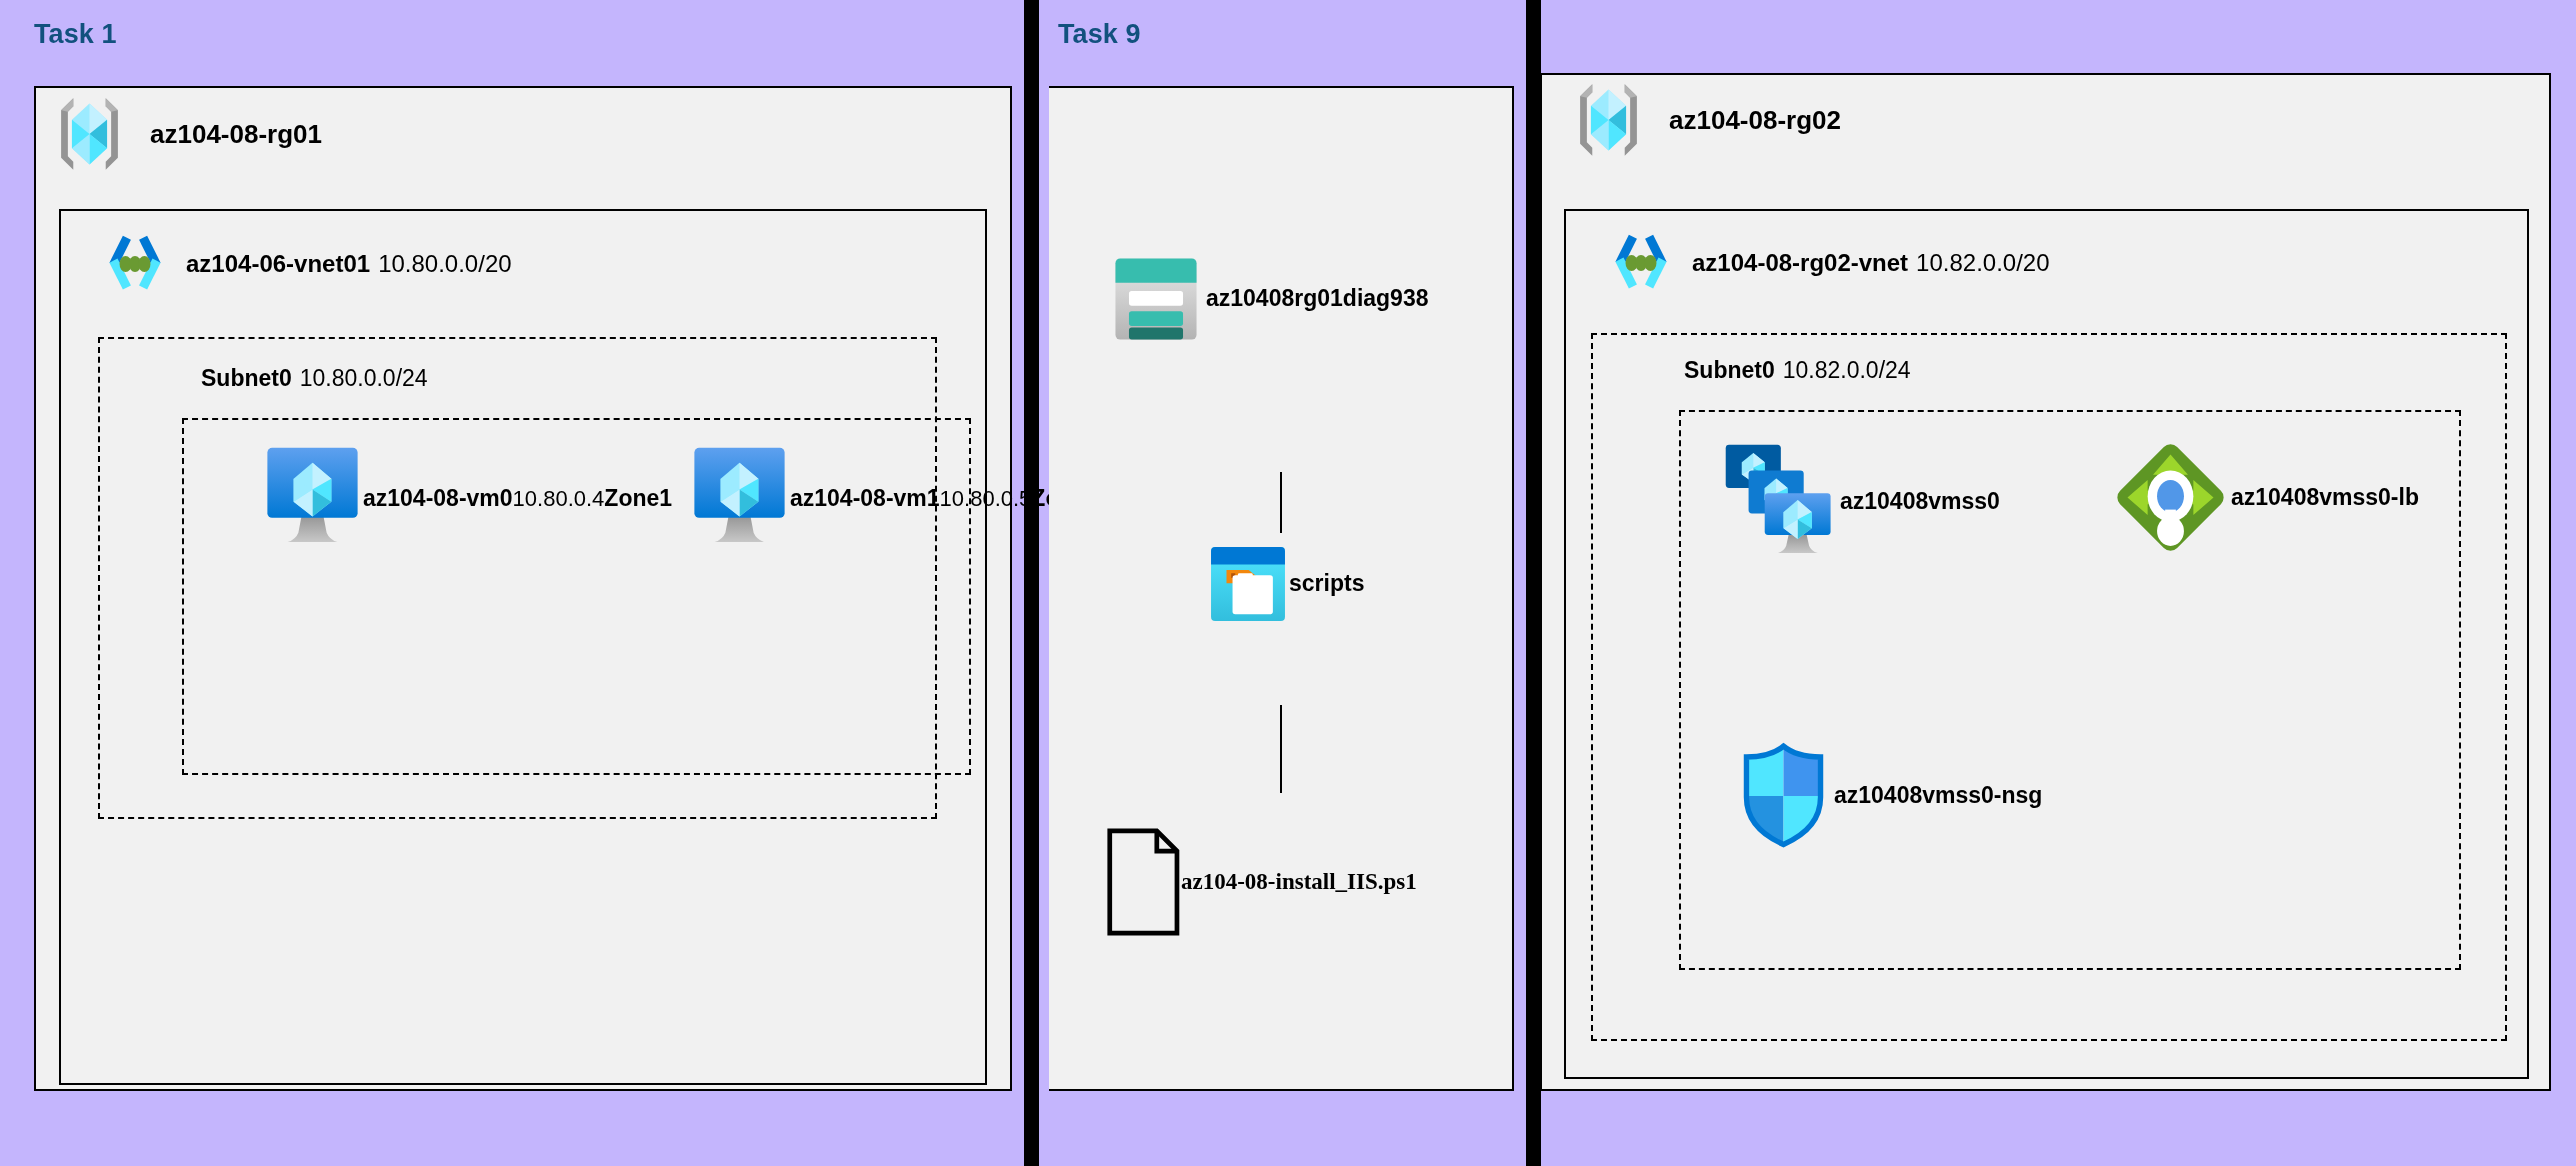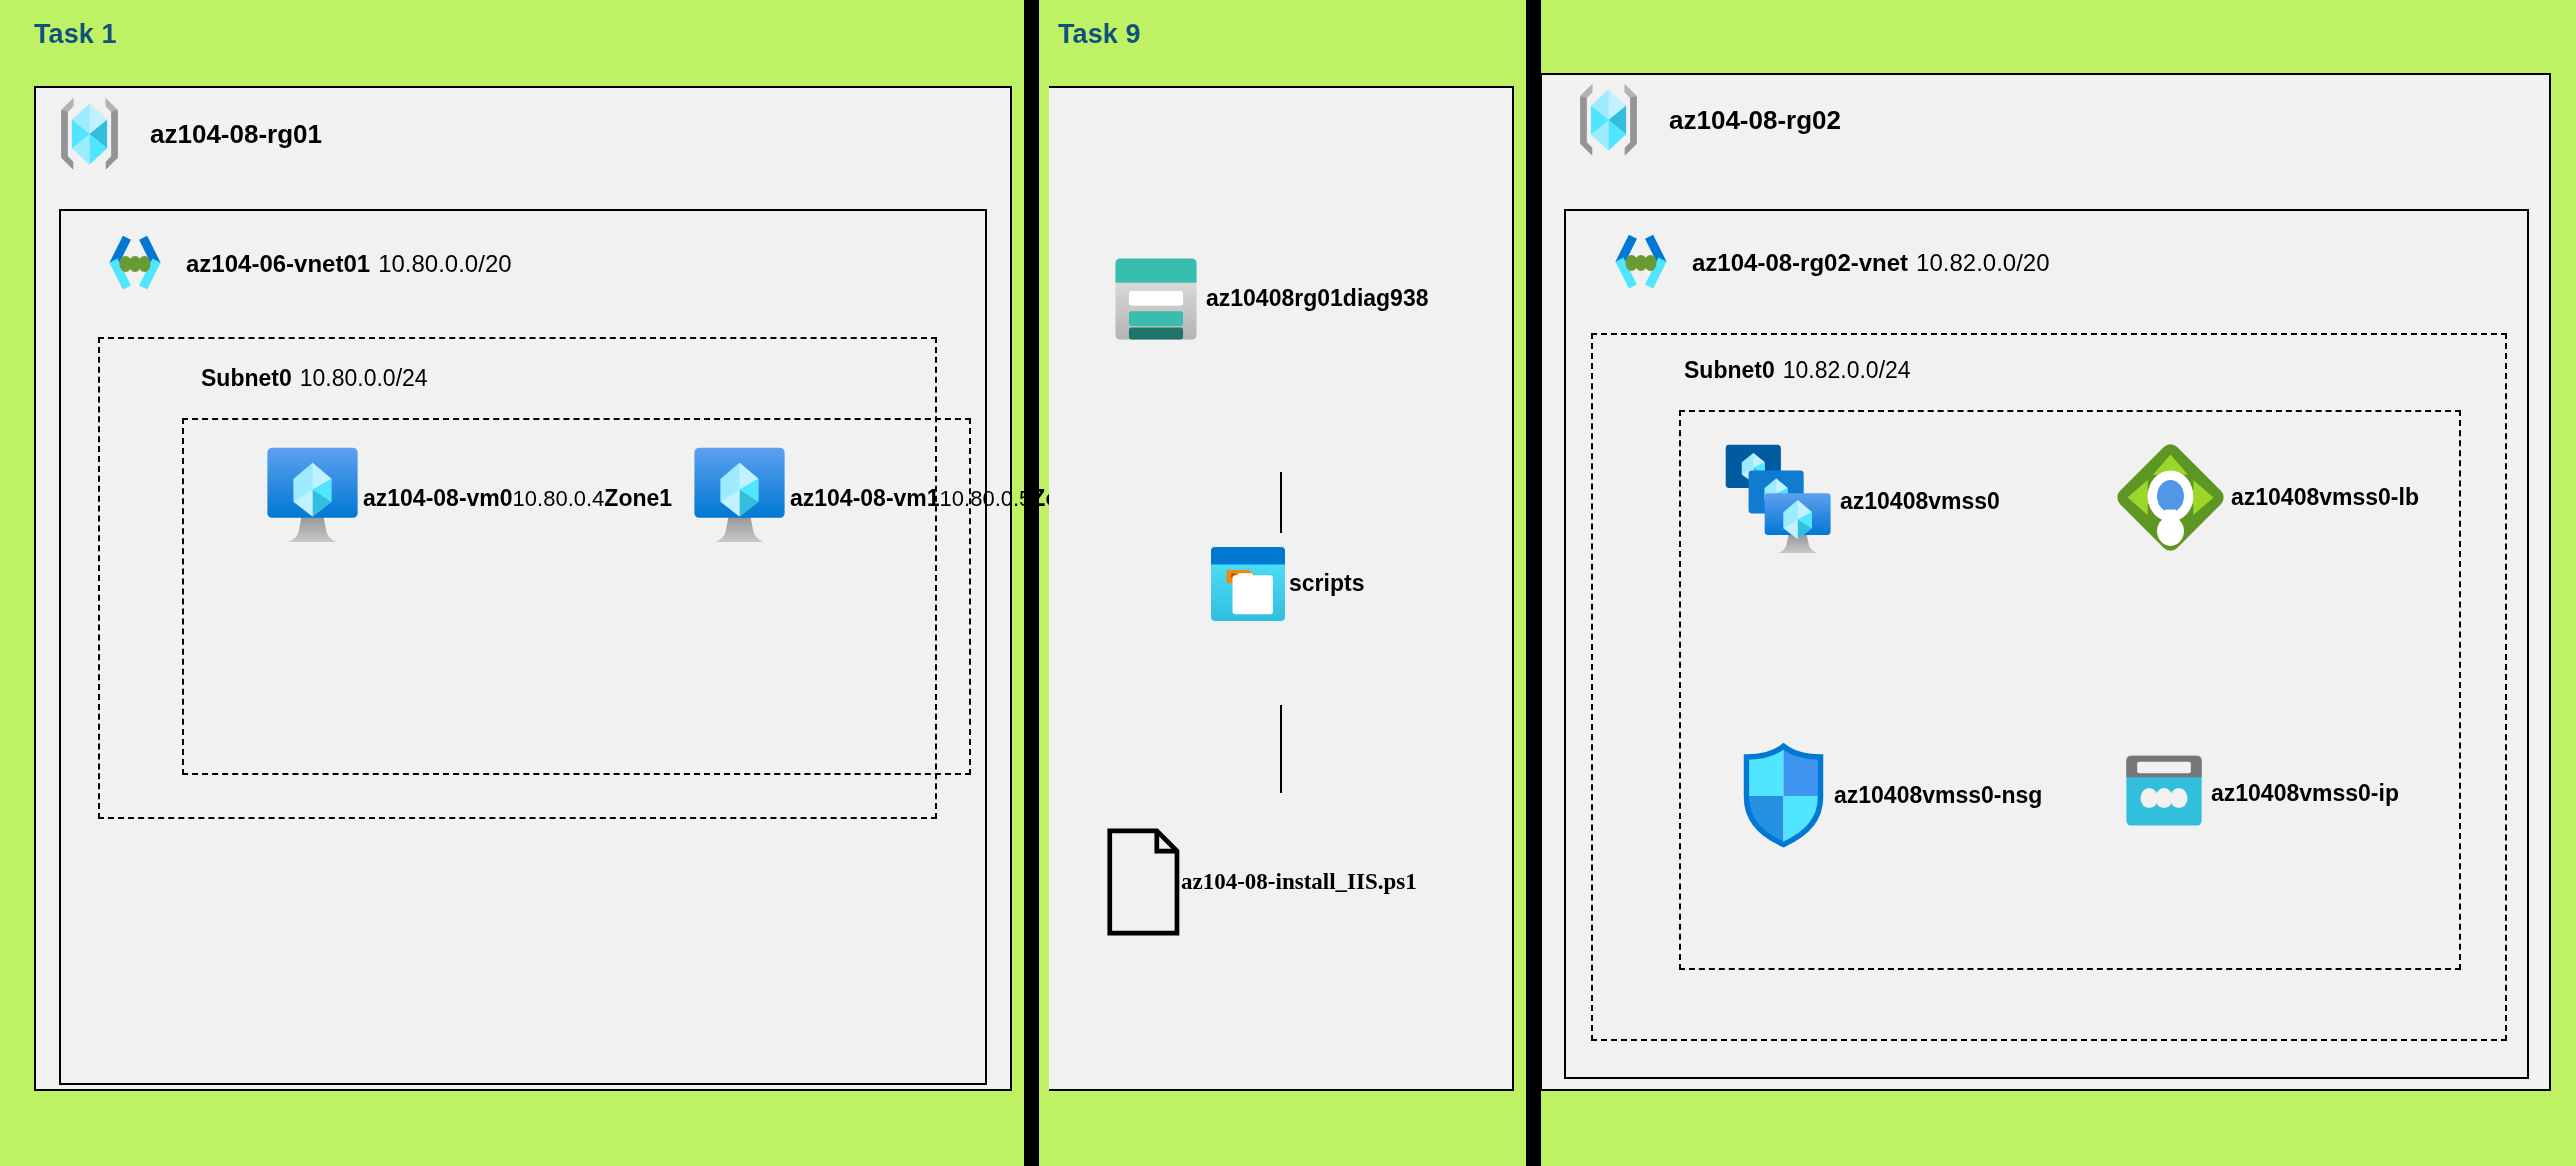--- a/index.html
+++ b/index.html
@@ -8,21 +8,21 @@
     width: 2576px;
     height: 1166px;
     background: #f1f1f1;
     font-family: "Liberation Sans", sans-serif;
   }
 
   #canvas {
     position: relative;
     width: 2576px;
     height: 1166px;
-    background: #bef264;
+    background: #c4b5fd;
     overflow: hidden;
   }
 
   
   .divider {
     position: absolute;
     top: 0;
     width: 15px;
     height: 1166px;
     background: #000000;
@@ -451,29 +451,15 @@
           <rect x="20" y="80" width="55" height="78" fill="#2492e0"></rect>
           <rect x="75" y="80" width="55" height="78" fill="#50e6ff"></rect>
         </g>
         <path d="M75 6 Q94 22 130 22 L130 82 Q130 128 75 152 Q20 128 20 82 L20 22 Q56 22 75 6 Z" fill="none" stroke="#0078d4" stroke-width="8"></path>
       </svg>
     </span>
     <span class="gap-md"></span>
     <span class="node-label">az10408vmss0-nsg</span>
   </div>
 
-  <div class="node" style="left:2117px; top:750px; width:337px;">
-    <span>
-      <svg width="94" height="88" viewBox="0 0 140 130">
-        <rect x="14" y="8" width="112" height="104" rx="7" fill="#32bedd"></rect>
-        <path d="M14 15 a7 7 0 0 1 7 -7 h98 a7 7 0 0 1 7 7 v25 h-112 Z" fill="#767676"></path>
-        <rect x="30" y="17" width="80" height="17" rx="3" fill="#f1f1f1"></rect>
-        <ellipse cx="48" cy="71" rx="13" ry="15" fill="#f1f1f1"></ellipse>
-        <ellipse cx="70" cy="71" rx="13" ry="15" fill="#f1f1f1"></ellipse>
-        <ellipse cx="92" cy="71" rx="13" ry="15" fill="#f1f1f1"></ellipse>
-      </svg>
-    </span>
-    <span class="gap-md"></span>
-    <span class="node-label">az10408vmss0-ip</span>
-  </div>
 
 </div>
 
 
 </body></html>

